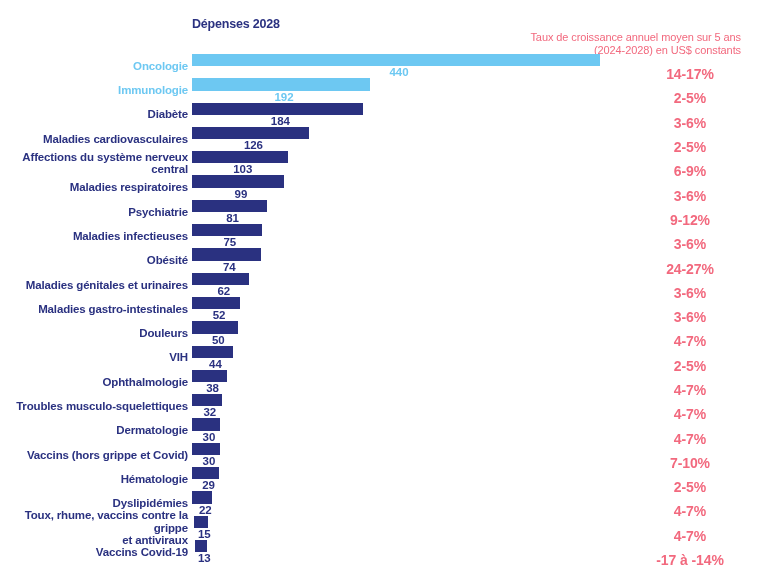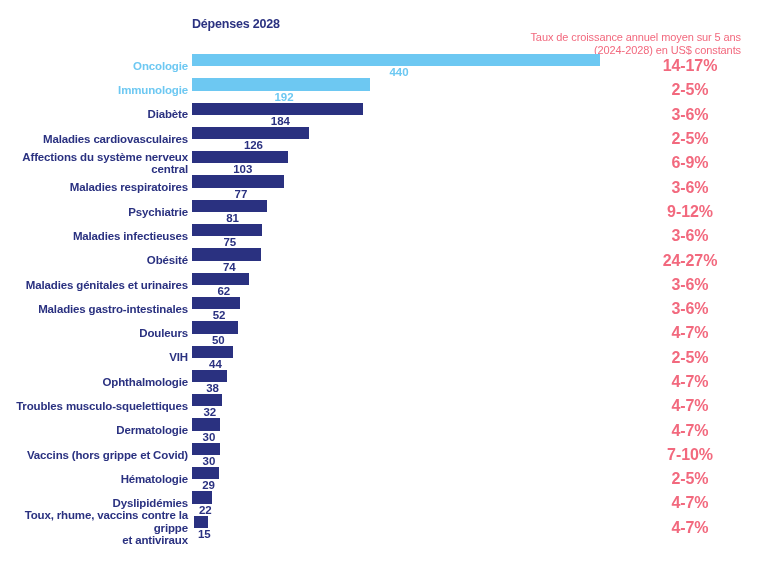--- a/index.html
+++ b/index.html
@@ -98,27 +98,27 @@
     font-weight: bold;
     color: #2A3180;
     letter-spacing: -0.1px;
     white-space: nowrap;
   }
   .chart-row.accent .bar-value { color: #6DC8F2; }
 
   .row-growth {
     position: absolute;
     left: 625px;
-    top: 0;
+    top: 8px;
     width: 130px;
     height: 24.3px;
     display: flex;
     align-items: center;
     justify-content: center;
-    font-size: 16px;
+    font-size: 14px;
     font-weight: bold;
     color: #F2697E;
     letter-spacing: -0.1px;
     white-space: nowrap;
   }
 </style>
 </head>
 <body>
 
 <div id="chart-header">
@@ -167,21 +167,21 @@
       <div class="bar-wrap">
         <div class="bar" style="width: 95.5091px;"></div>
         <div class="bar-value">103</div>
       </div>
       <div class="row-growth">6-9%</div>
     </div>
     <div class="chart-row">
       <div class="row-label">Maladies respiratoires</div>
       <div class="bar-wrap">
         <div class="bar" style="width: 91.8px;"></div>
-        <div class="bar-value">77</div>
+        <div class="bar-value">99</div>
       </div>
       <div class="row-growth">3-6%</div>
     </div>
     <div class="chart-row">
       <div class="row-label">Psychiatrie</div>
       <div class="bar-wrap">
         <div class="bar" style="width: 75.1091px;"></div>
         <div class="bar-value">81</div>
       </div>
       <div class="row-growth">9-12%</div>
@@ -284,13 +284,21 @@
     </div>
     <div class="chart-row">
       <div class="row-label">Toux, rhume, vaccins contre la grippe
 et antiviraux</div>
       <div class="bar-wrap">
         <div class="bar" style="width: 13.9091px;"></div>
         <div class="bar-value">15</div>
       </div>
       <div class="row-growth">4-7%</div>
     </div>
+    <div class="chart-row">
+      <div class="row-label">Vaccins Covid-19</div>
+      <div class="bar-wrap">
+        <div class="bar" style="width: 12.0545px;"></div>
+        <div class="bar-value">13</div>
+      </div>
+      <div class="row-growth">-17 à -14%</div>
+    </div>
   </div>
 
 </body></html>

